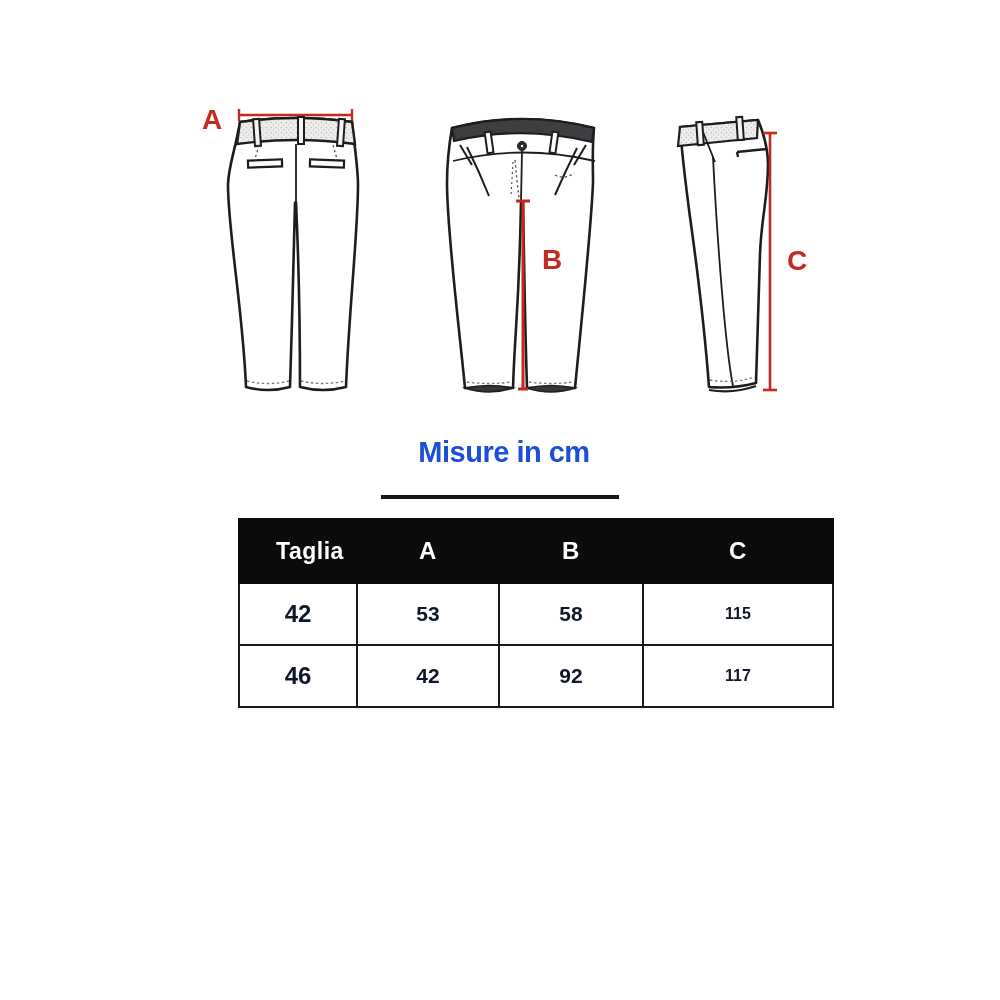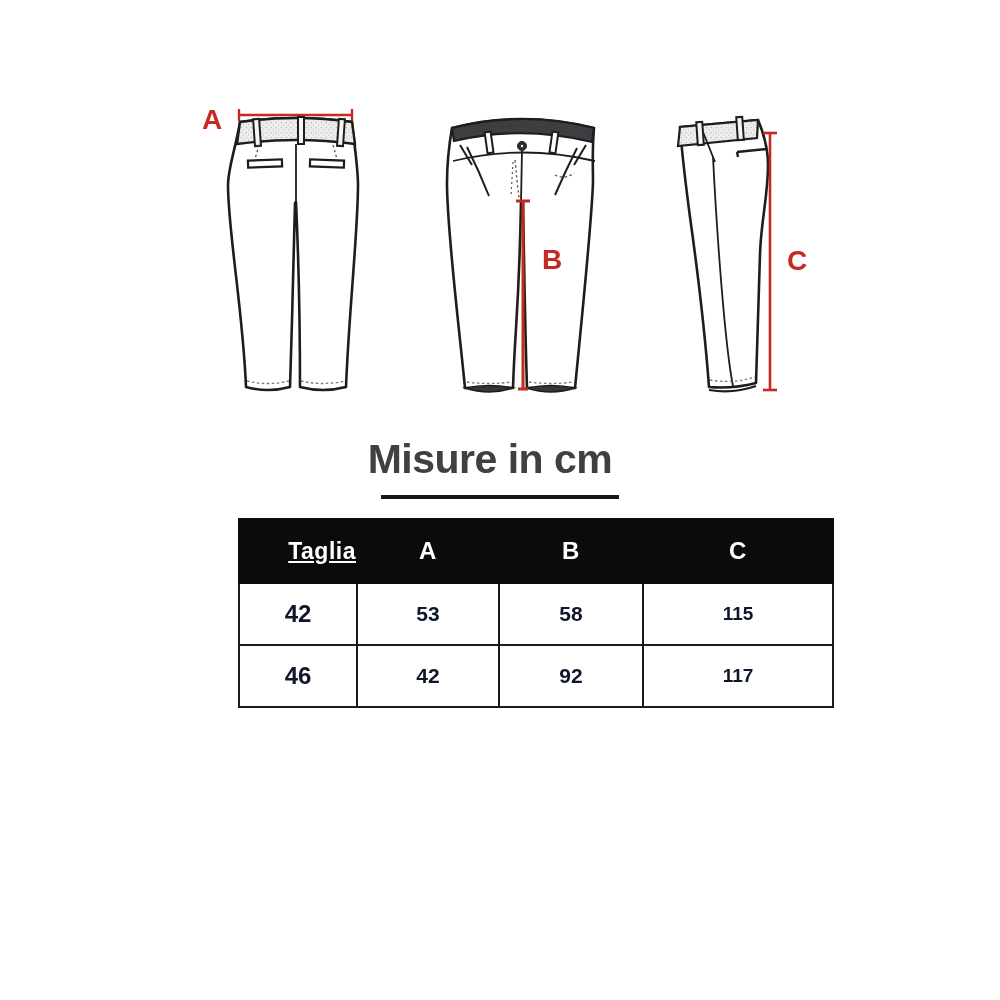--- a/index.html
+++ b/index.html
@@ -3,39 +3,39 @@
 <meta charset="utf-8">
 <style>
   html,body{margin:0;padding:0;background:#ffffff;}
   .canvas{
     position:relative;width:1000px;height:1000px;background:#ffffff;overflow:hidden;
     font-family:"Liberation Sans", sans-serif;color:#161616;
   }
   .fig{position:absolute;}
   .fig-label{font-family:"Liberation Sans", sans-serif;font-weight:bold;font-size:28px;fill:#c42a1f;}
   .title{
-    position:absolute;left:240px;top:436px;width:500px;text-align:center;
-    font-size:41px;font-weight:bold;letter-spacing:-0.5px;color:#404040;
+    position:absolute;left:254px;top:436px;width:500px;text-align:center;
+    font-size:29px;font-weight:bold;letter-spacing:-0.5px;color:#1d4ed8;
   }
   .title-underline{position:absolute;left:381px;top:495px;width:238px;height:4px;background:#161616;}
   table.size-table{
     position:absolute;left:238px;top:518px;width:562px;
     border-collapse:collapse;table-layout:fixed;background:#ffffff;
   }
   table.size-table th, table.size-table td{
     border:2px solid #1a1a1a;text-align:center;vertical-align:middle;
     font-weight:bold;padding:0;
   }
   table.size-table thead th{
     background:#0b0b0b;color:#ffffff;border-color:#0b0b0b;height:62px;font-size:24px;letter-spacing:0.5px;
   }
-  table.size-table thead th.col-size{text-align:right;padding-left:24px;font-size:23px;text-decoration:underline;}
+  table.size-table thead th.col-size{text-align:center;padding-left:24px;font-size:23px;}
   table.size-table tbody td{height:60px;font-size:21px;color:#0f172a;}
   table.size-table tbody td.col-size{font-size:24px;}
-  table.size-table tbody td.col-c{font-size:19px;}
+  table.size-table tbody td.col-c{font-size:16px;}
   .col-size{width:92px;} .col-a{width:140px;} .col-b{width:142px;} .col-c{width:188px;}
 </style>
 </head>
 <body>
 
 <div class="canvas">
 
   <svg class="fig" style="left:195px;top:96px" width="185" height="312" viewBox="0 0 185 312">
     <defs>
       <pattern id="stipA" width="5" height="5" patternUnits="userSpaceOnUse">

